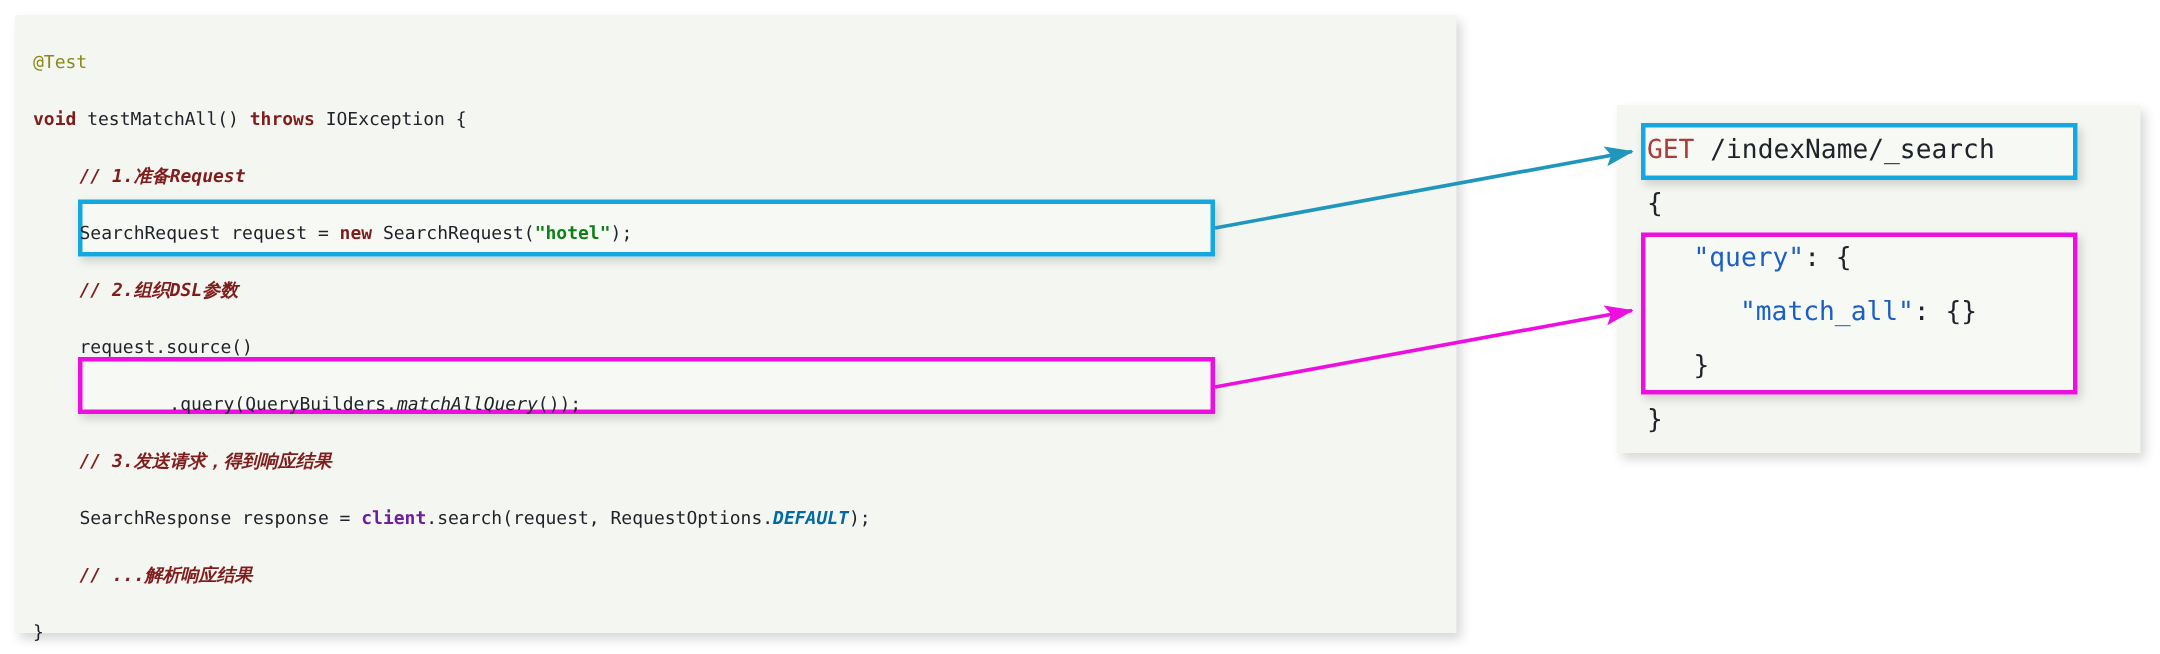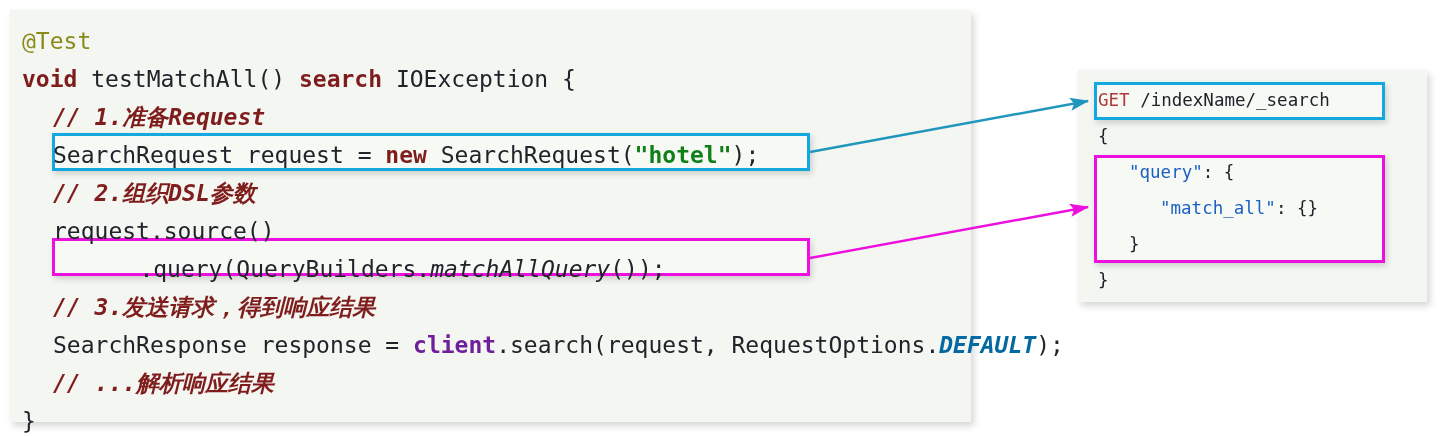--- a/index.html
+++ b/index.html
@@ -30,21 +30,21 @@
   #dsl-panel {
     left: 1078px;
     top: 70px;
     width: 349px;
     height: 232px;
   }
 
   
   .code-line {
     position: absolute;
-    font-size: 23px;
+    font-size: 12px;
     line-height: 20px;
     white-space: pre;
     color: #20232a;
     letter-spacing: 0px;
   }
   .kw        { color: #7f1d1d; font-weight: bold; }
   .anno      { color: #8a8a1b; }
   .cmt       { color: #7f1d1d; font-style: italic; font-weight: bold; }
   .str       { color: #0f8018; font-weight: bold; }
   .ital      { font-style: italic; }
@@ -93,21 +93,21 @@
 
 <div class="panel" id="dsl-panel"></div>
 
 <div class="hl hl-blue" id="hl-code-request"></div>
 <div class="hl hl-magenta" id="hl-code-query"></div>
 <div class="hl hl-blue" id="hl-dsl-get"></div>
 <div class="hl hl-magenta" id="hl-dsl-query"></div>
 
 <div id="code-text">
     <div class="code-line" style="left: 22px; top: 31px;"><span class="anno">@Test</span></div>
-    <div class="code-line" style="left: 22px; top: 69px;"><span class="kw">void</span><span> testMatchAll() </span><span class="kw">search</span><span> IOException {</span></div>
+    <div class="code-line" style="left: 22px; top: 69px;"><span class="kw">void</span><span> testMatchAll() </span><span class="kw">throws</span><span> IOException {</span></div>
     <div class="code-line" style="left: 53px; top: 107px;"><span class="cmt">// 1.准备Request</span></div>
     <div class="code-line" style="left: 53px; top: 145px;"><span>SearchRequest request = </span><span class="kw">new</span><span> SearchRequest(</span><span class="str">"hotel"</span><span>);</span></div>
     <div class="code-line" style="left: 53px; top: 183px;"><span class="cmt">// 2.组织DSL参数</span></div>
     <div class="code-line" style="left: 53px; top: 221px;"><span>request.source()</span></div>
     <div class="code-line" style="left: 84px; top: 259px;"><span>    .query(QueryBuilders.</span><span class="ital">matchAllQuery</span><span>());</span></div>
     <div class="code-line" style="left: 53px; top: 297px;"><span class="cmt">// 3.发送请求，得到响应结果</span></div>
     <div class="code-line" style="left: 53px; top: 335px;"><span>SearchResponse response = </span><span class="purple-b">client</span><span>.search(request, RequestOptions.</span><span class="purple-bi">DEFAULT</span><span>);</span></div>
     <div class="code-line" style="left: 53px; top: 373px;"><span class="cmt">// ...解析响应结果</span></div>
     <div class="code-line" style="left: 22px; top: 411px;"><span>}</span></div>
   </div>

